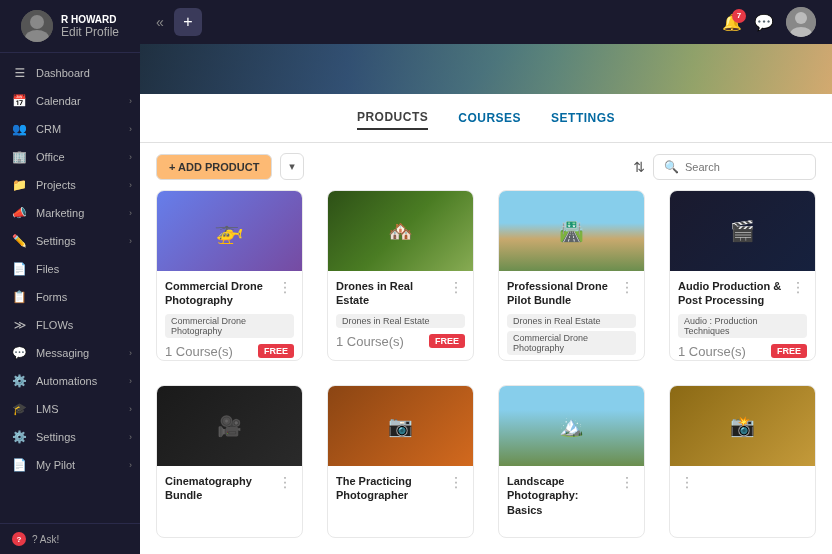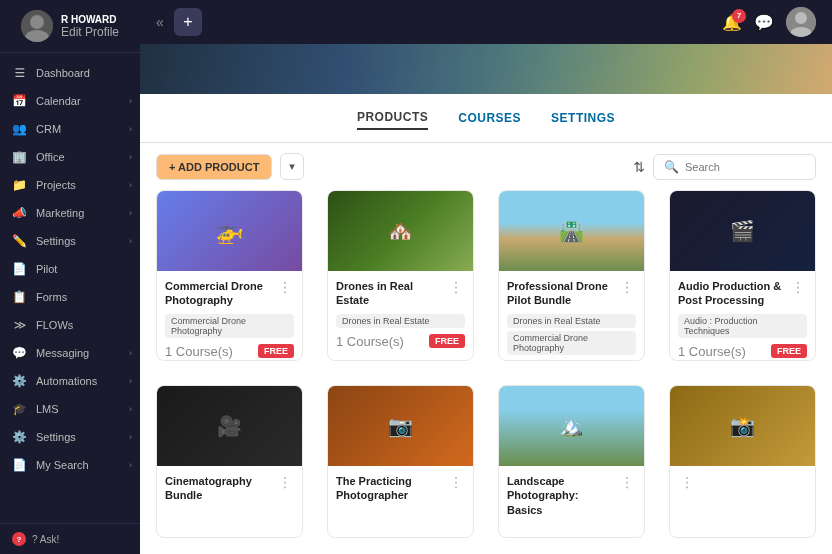--- a/index.html
+++ b/index.html
@@ -432,21 +432,21 @@
       <span>Marketing</span>
       <span class="nav-arrow">›</span>
     </div>
     <div class="nav-item">
       <span class="nav-icon">✏️</span>
       <span>Settings</span>
       <span class="nav-arrow">›</span>
     </div>
     <div class="nav-item">
       <span class="nav-icon">📄</span>
-      <span>Pilot</span>
+      <span>Files</span>
     </div>
     <div class="nav-item">
       <span class="nav-icon">📋</span>
       <span>Forms</span>
     </div>
     <div class="nav-item">
       <span class="nav-icon">≫</span>
       <span>FLOWs</span>
     </div>
     <div class="nav-item">
@@ -464,21 +464,21 @@
       <span>LMS</span>
       <span class="nav-arrow">›</span>
     </div>
     <div class="nav-item">
       <span class="nav-icon">⚙️</span>
       <span>Settings</span>
       <span class="nav-arrow">›</span>
     </div>
     <div class="nav-item">
       <span class="nav-icon">📄</span>
-      <span>My Search</span>
+      <span>My Pilot</span>
       <span class="nav-arrow">›</span>
     </div>
   </div>
 
   <div class="sidebar-help">
     <div class="help-badge">?</div>
     <span>? Ask!</span>
   </div>
 </div>
 

